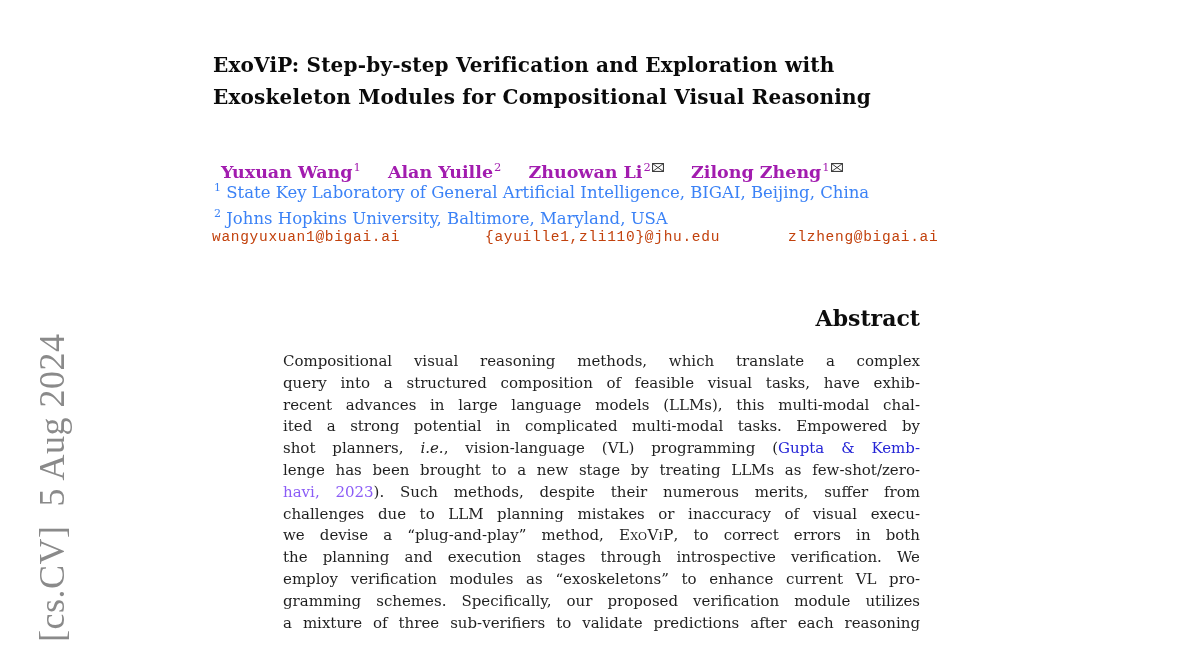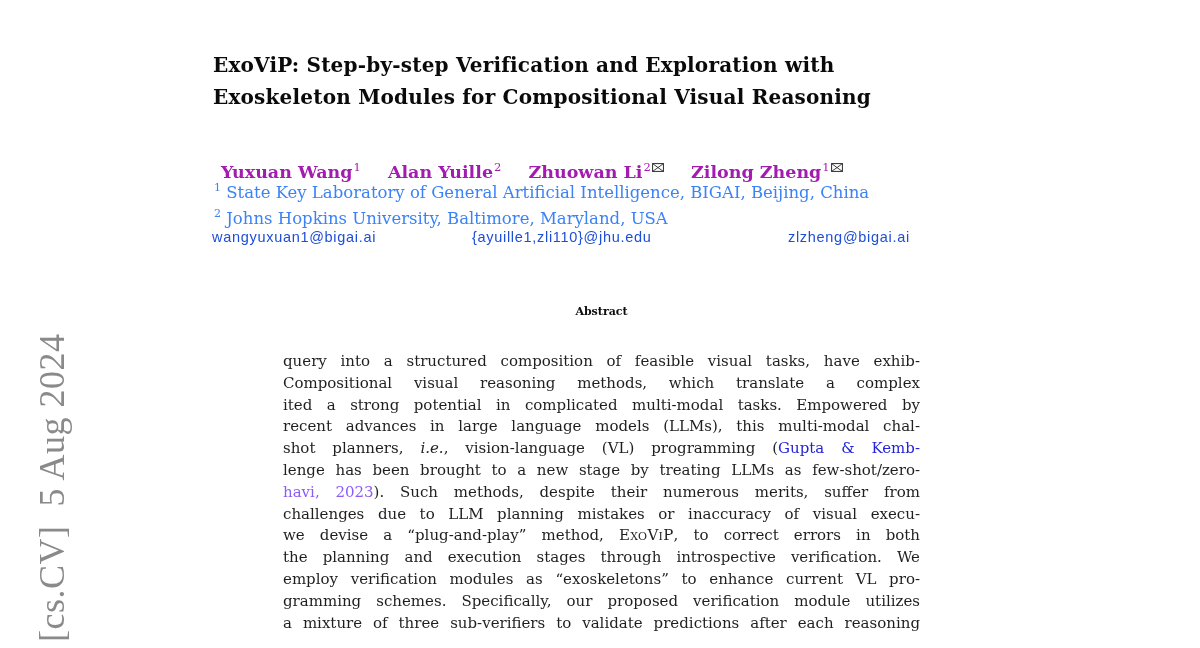--- a/index.html
+++ b/index.html
@@ -35,30 +35,30 @@
   .affil{
     position:absolute; left:214px;
     font-size:16.5px; line-height:22px; color:#3b82f6; white-space:nowrap;
   }
   .affil sup{font-size:11px;}
   .affil-1{top:177px;}
   .affil-2{top:203px;}
   
   .emails{position:absolute; top:229px; left:0; height:20px;}
   .email{
-    position:absolute; font-family:Liberation Sans, sans-serif;
-    font-size:14.5px; letter-spacing:0.7px; color:#1d4ed8; white-space:pre;
+    position:absolute; font-family:Liberation Mono, monospace;
+    font-size:14.5px; letter-spacing:0.7px; color:#c2410c; white-space:pre;
   }
   .email-1{left:212px;}
-  .email-2{left:472px;}
+  .email-2{left:485px;}
   .email-3{left:788px;}
   
   .abs-head{
     position:absolute; left:283px; top:305px; width:637px;
-    text-align:center; font-weight:bold; font-size:11px; color:#0d0d0d;
+    text-align:right; font-weight:bold; font-size:22px; color:#0d0d0d;
   }
   .abs-body{
     position:absolute; left:283px; top:351px; width:637px;
     font-size:15px; color:#1f1f1f;
   }
   .jline{
     height:21.8px; line-height:21.8px; overflow:hidden;
     text-align:justify; text-align-last:justify;
   }
   .it{font-style:italic;}
@@ -95,24 +95,24 @@
 
   <div class="emails">
     <span class="email email-1">wangyuxuan1@bigai.ai</span>
     <span class="email email-2">{ayuille1,zli110}@jhu.edu</span>
     <span class="email email-3">zlzheng@bigai.ai</span>
   </div>
 
   <div class="abs-head">Abstract</div>
 
   <div class="abs-body">
+      <div class="jline"><span>Compositional visual reasoning methods, which translate a complex</span></div>
       <div class="jline"><span>query into a structured composition of feasible visual tasks, have exhib-</span></div>
-      <div class="jline"><span>Compositional visual reasoning methods, which translate a complex</span></div>
+      <div class="jline"><span>recent advances in large language models (LLMs), this multi-modal chal-</span></div>
       <div class="jline"><span>ited a strong potential in complicated multi-modal tasks. Empowered by</span></div>
-      <div class="jline"><span>recent advances in large language models (LLMs), this multi-modal chal-</span></div>
       <div class="jline"><span>shot planners, </span><span class="it">i.e.</span><span>, vision-language (VL) programming (</span><span class="link" style="color: rgb(36, 36, 214);">Gupta &amp; Kemb-</span></div>
       <div class="jline"><span>lenge has been brought to a new stage by treating LLMs as few-shot/zero-</span></div>
       <div class="jline"><span class="link" style="color: #8b5cf6;">havi, 2023</span><span>). Such methods, despite their numerous merits, suffer from</span></div>
       <div class="jline"><span>challenges due to LLM planning mistakes or inaccuracy of visual execu-</span></div>
       <div class="jline"><span>we devise a “plug-and-play” method, </span><span class="sc">ExoViP</span><span>, to correct errors in both</span></div>
       <div class="jline"><span>the planning and execution stages through introspective verification. We</span></div>
       <div class="jline"><span>employ verification modules as “exoskeletons” to enhance current VL pro-</span></div>
       <div class="jline"><span>gramming schemes. Specifically, our proposed verification module utilizes</span></div>
       <div class="jline"><span>a mixture of three sub-verifiers to validate predictions after each reasoning</span></div>
     </div>

